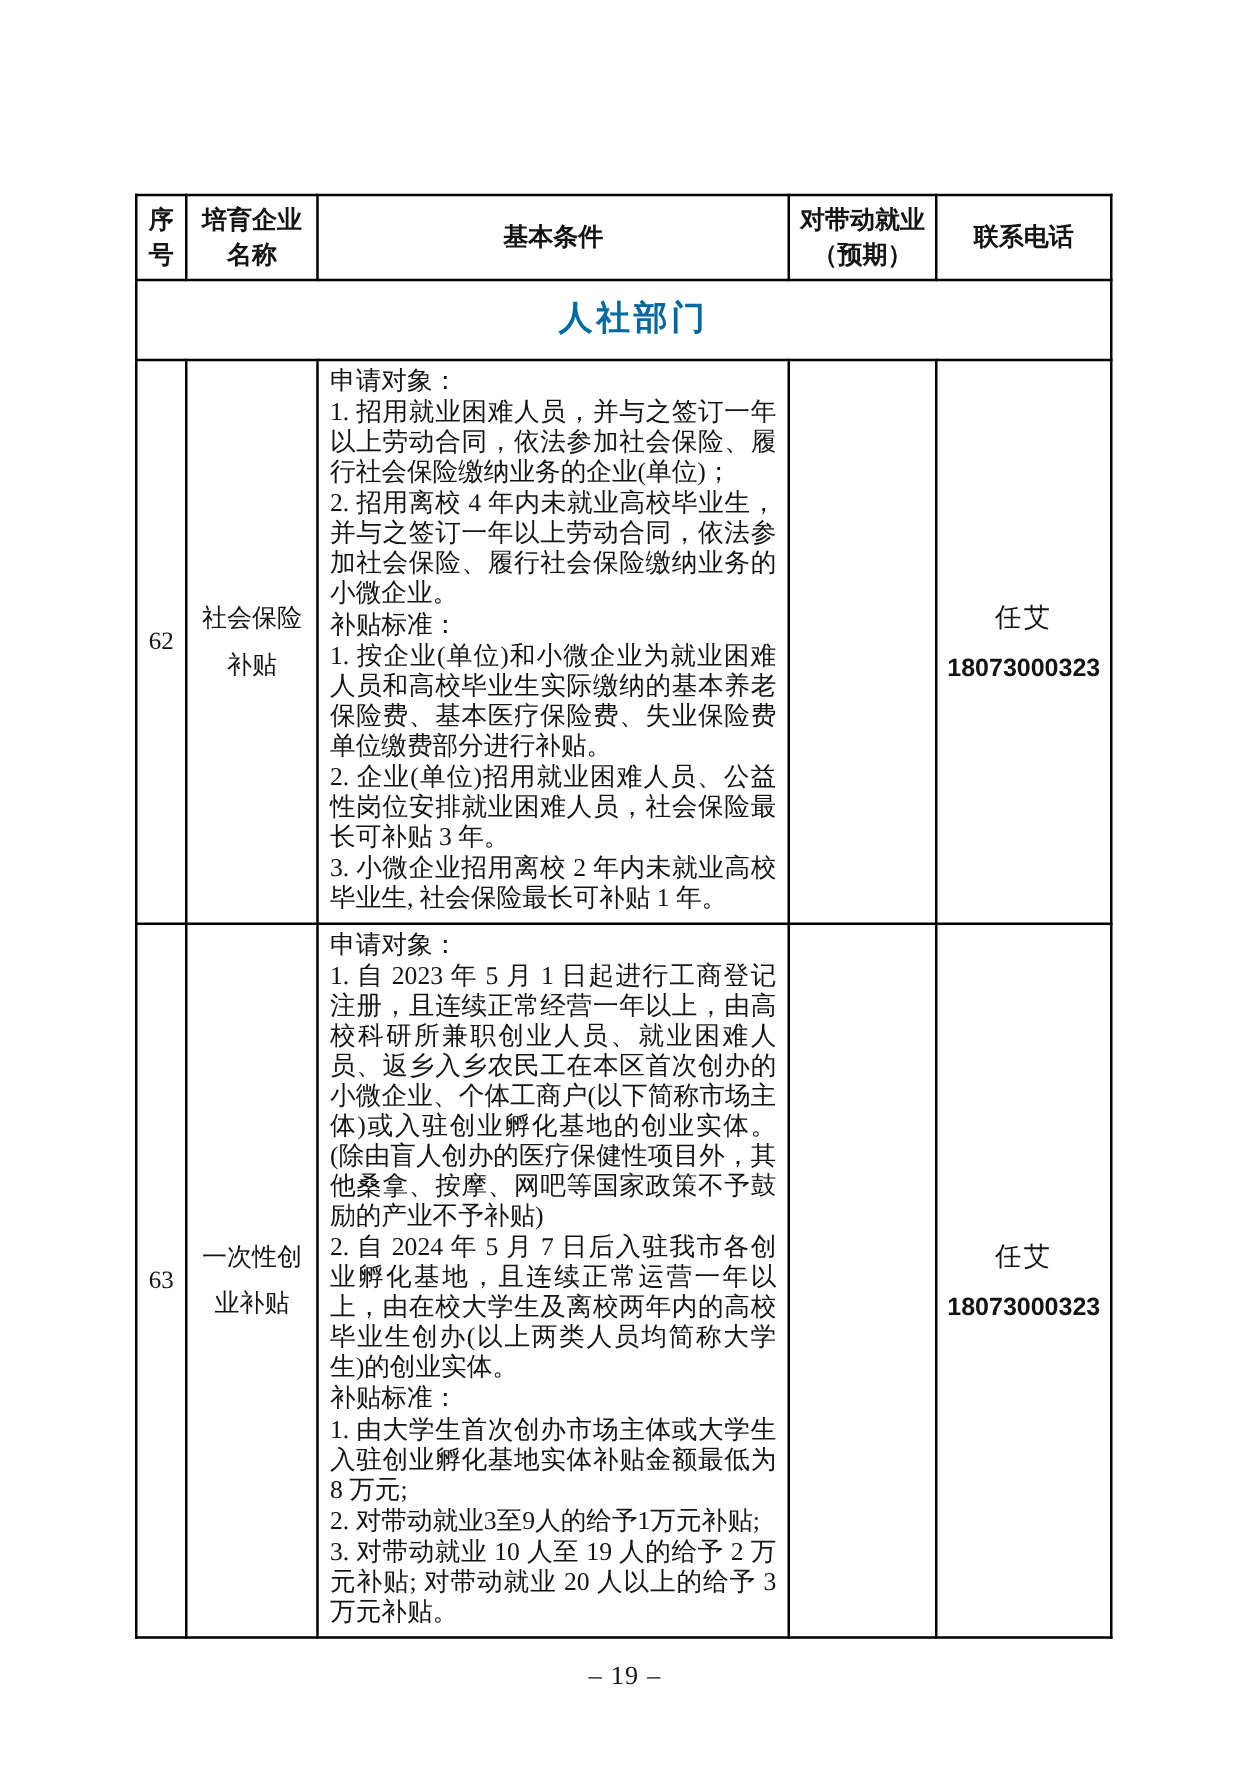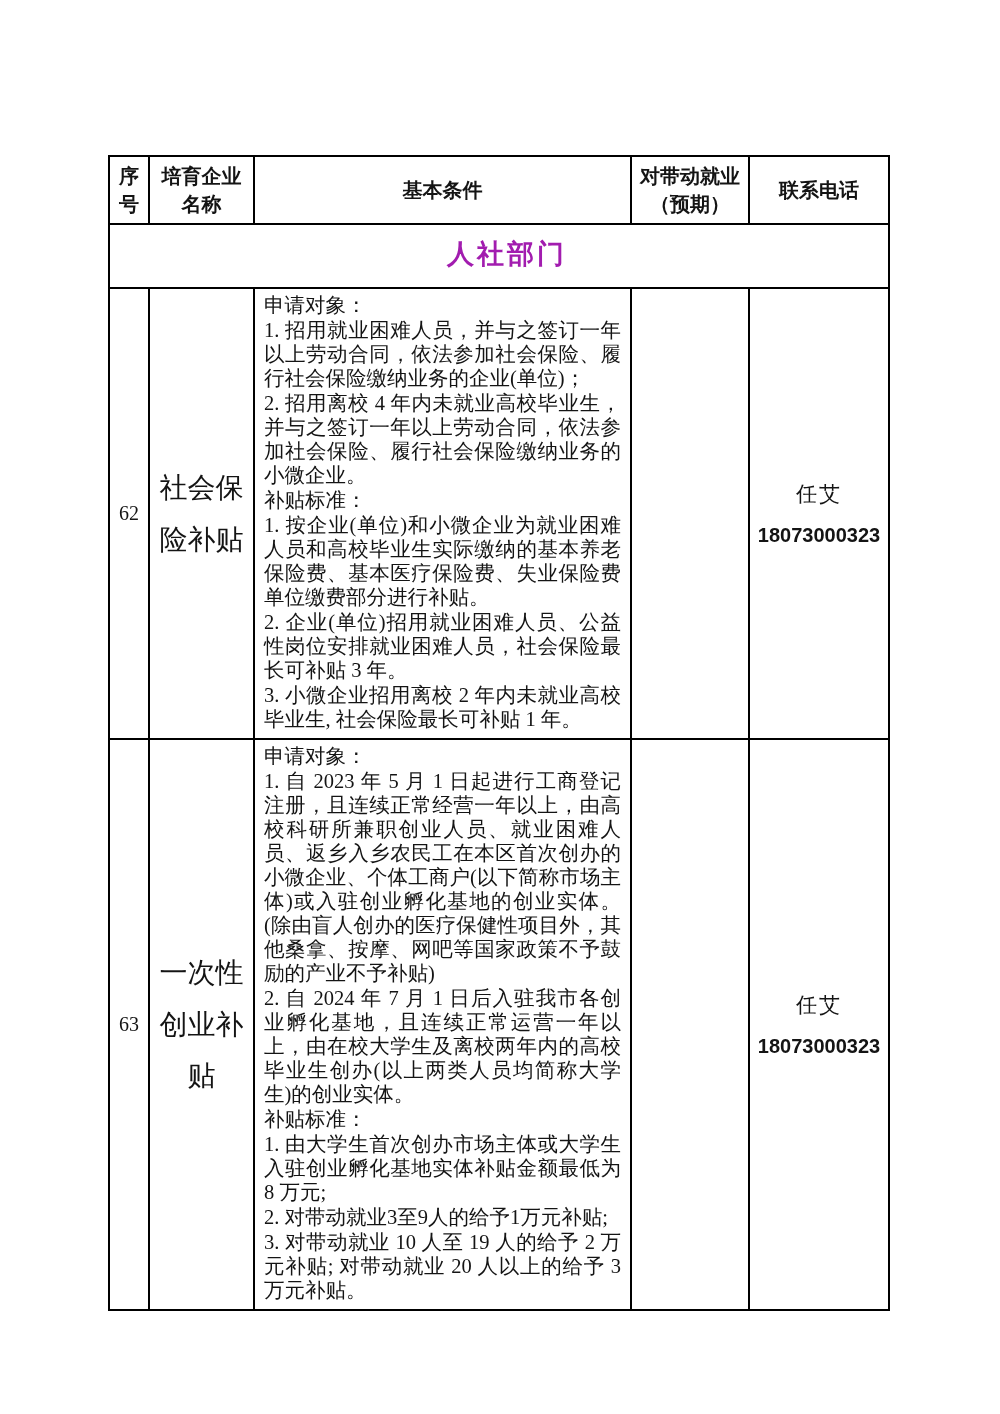--- a/index.html
+++ b/index.html
@@ -42,21 +42,21 @@
     vertical-align: middle;
     padding: 11px 0 15px 0;
   }
   td.cell-no {
     font-size: 20px;
     text-align: center;
     vertical-align: middle;
     padding: 2px;
   }
   td.cell-name {
-    font-size: 28px;
+    font-size: 20px;
     line-height: 1.85;
     text-align: center;
     vertical-align: middle;
     padding: 4px 6px;
   }
   td.cell-cond {
     vertical-align: top;
     padding: 3px 8px 6px 8px;
   }
   .cond-line {
@@ -107,21 +107,21 @@
         <th class="hdr">序号</th>
         <th class="hdr">培育企业名称</th>
         <th class="hdr">基本条件</th>
         <th class="hdr">对带动就业
 （预期）</th>
         <th class="hdr">联系电话</th>
       </tr>
     </thead>
     <tbody>
       <tr>
-        <td class="section-cell" colspan="5" style="color: #a21caf; padding-left: 16px;">人社部门</td>
+        <td class="section-cell" colspan="5" style="color: #0369a1; padding-left: 16px;">人社部门</td>
       </tr>
 
       <tr>
         <td class="cell-no">62</td>
         <td class="cell-name">社会保险补贴</td>
         <td class="cell-cond">
             <div class="cond-line">申请对象：</div>
             <div class="cond-line">1. 招用就业困难人员，并与之签订一年以上劳动合同，依法参加社会保险、履行社会保险缴纳业务的企业(单位)；</div>
             <div class="cond-line">2. 招用离校 4 年内未就业高校毕业生，并与之签订一年以上劳动合同，依法参加社会保险、履行社会保险缴纳业务的小微企业。</div>
             <div class="cond-line">补贴标准：</div>
@@ -135,29 +135,30 @@
           <div class="contact-phone">18073000323</div>
         </td>
       </tr>
 
       <tr>
         <td class="cell-no">63</td>
         <td class="cell-name">一次性创业补贴</td>
         <td class="cell-cond">
             <div class="cond-line">申请对象：</div>
             <div class="cond-line">1. 自 2023 年 5 月 1 日起进行工商登记注册，且连续正常经营一年以上，由高校科研所兼职创业人员、就业困难人员、返乡入乡农民工在本区首次创办的小微企业、个体工商户(以下简称市场主体)或入驻创业孵化基地的创业实体。(除由盲人创办的医疗保健性项目外，其他桑拿、按摩、网吧等国家政策不予鼓励的产业不予补贴)</div>
-            <div class="cond-line">2. 自 2024 年 7 月 1 日后入驻我市各创业孵化基地，且连续正常运营一年以上，由在校大学生及离校两年内的高校毕业生创办(以上两类人员均简称大学生)的创业实体。</div>
+            <div class="cond-line">2. 自 2024 年 5 月 7 日后入驻我市各创业孵化基地，且连续正常运营一年以上，由在校大学生及离校两年内的高校毕业生创办(以上两类人员均简称大学生)的创业实体。</div>
             <div class="cond-line">补贴标准：</div>
             <div class="cond-line">1. 由大学生首次创办市场主体或大学生入驻创业孵化基地实体补贴金额最低为 8 万元;</div>
             <div class="cond-line">2. 对带动就业3至9人的给予1万元补贴;</div>
             <div class="cond-line">3. 对带动就业 10 人至 19 人的给予 2 万元补贴; 对带动就业 20 人以上的给予 3 万元补贴。</div>
           </td>
         <td class="cell-time"></td>
         <td class="cell-phone">
           <div class="contact-name">任艾</div>
           <div class="contact-phone">18073000323</div>
         </td>
       </tr>
     </tbody>
   </table>
 
+  <div class="footer">–  19  –</div>
 
 </div>
 
 </body></html>

